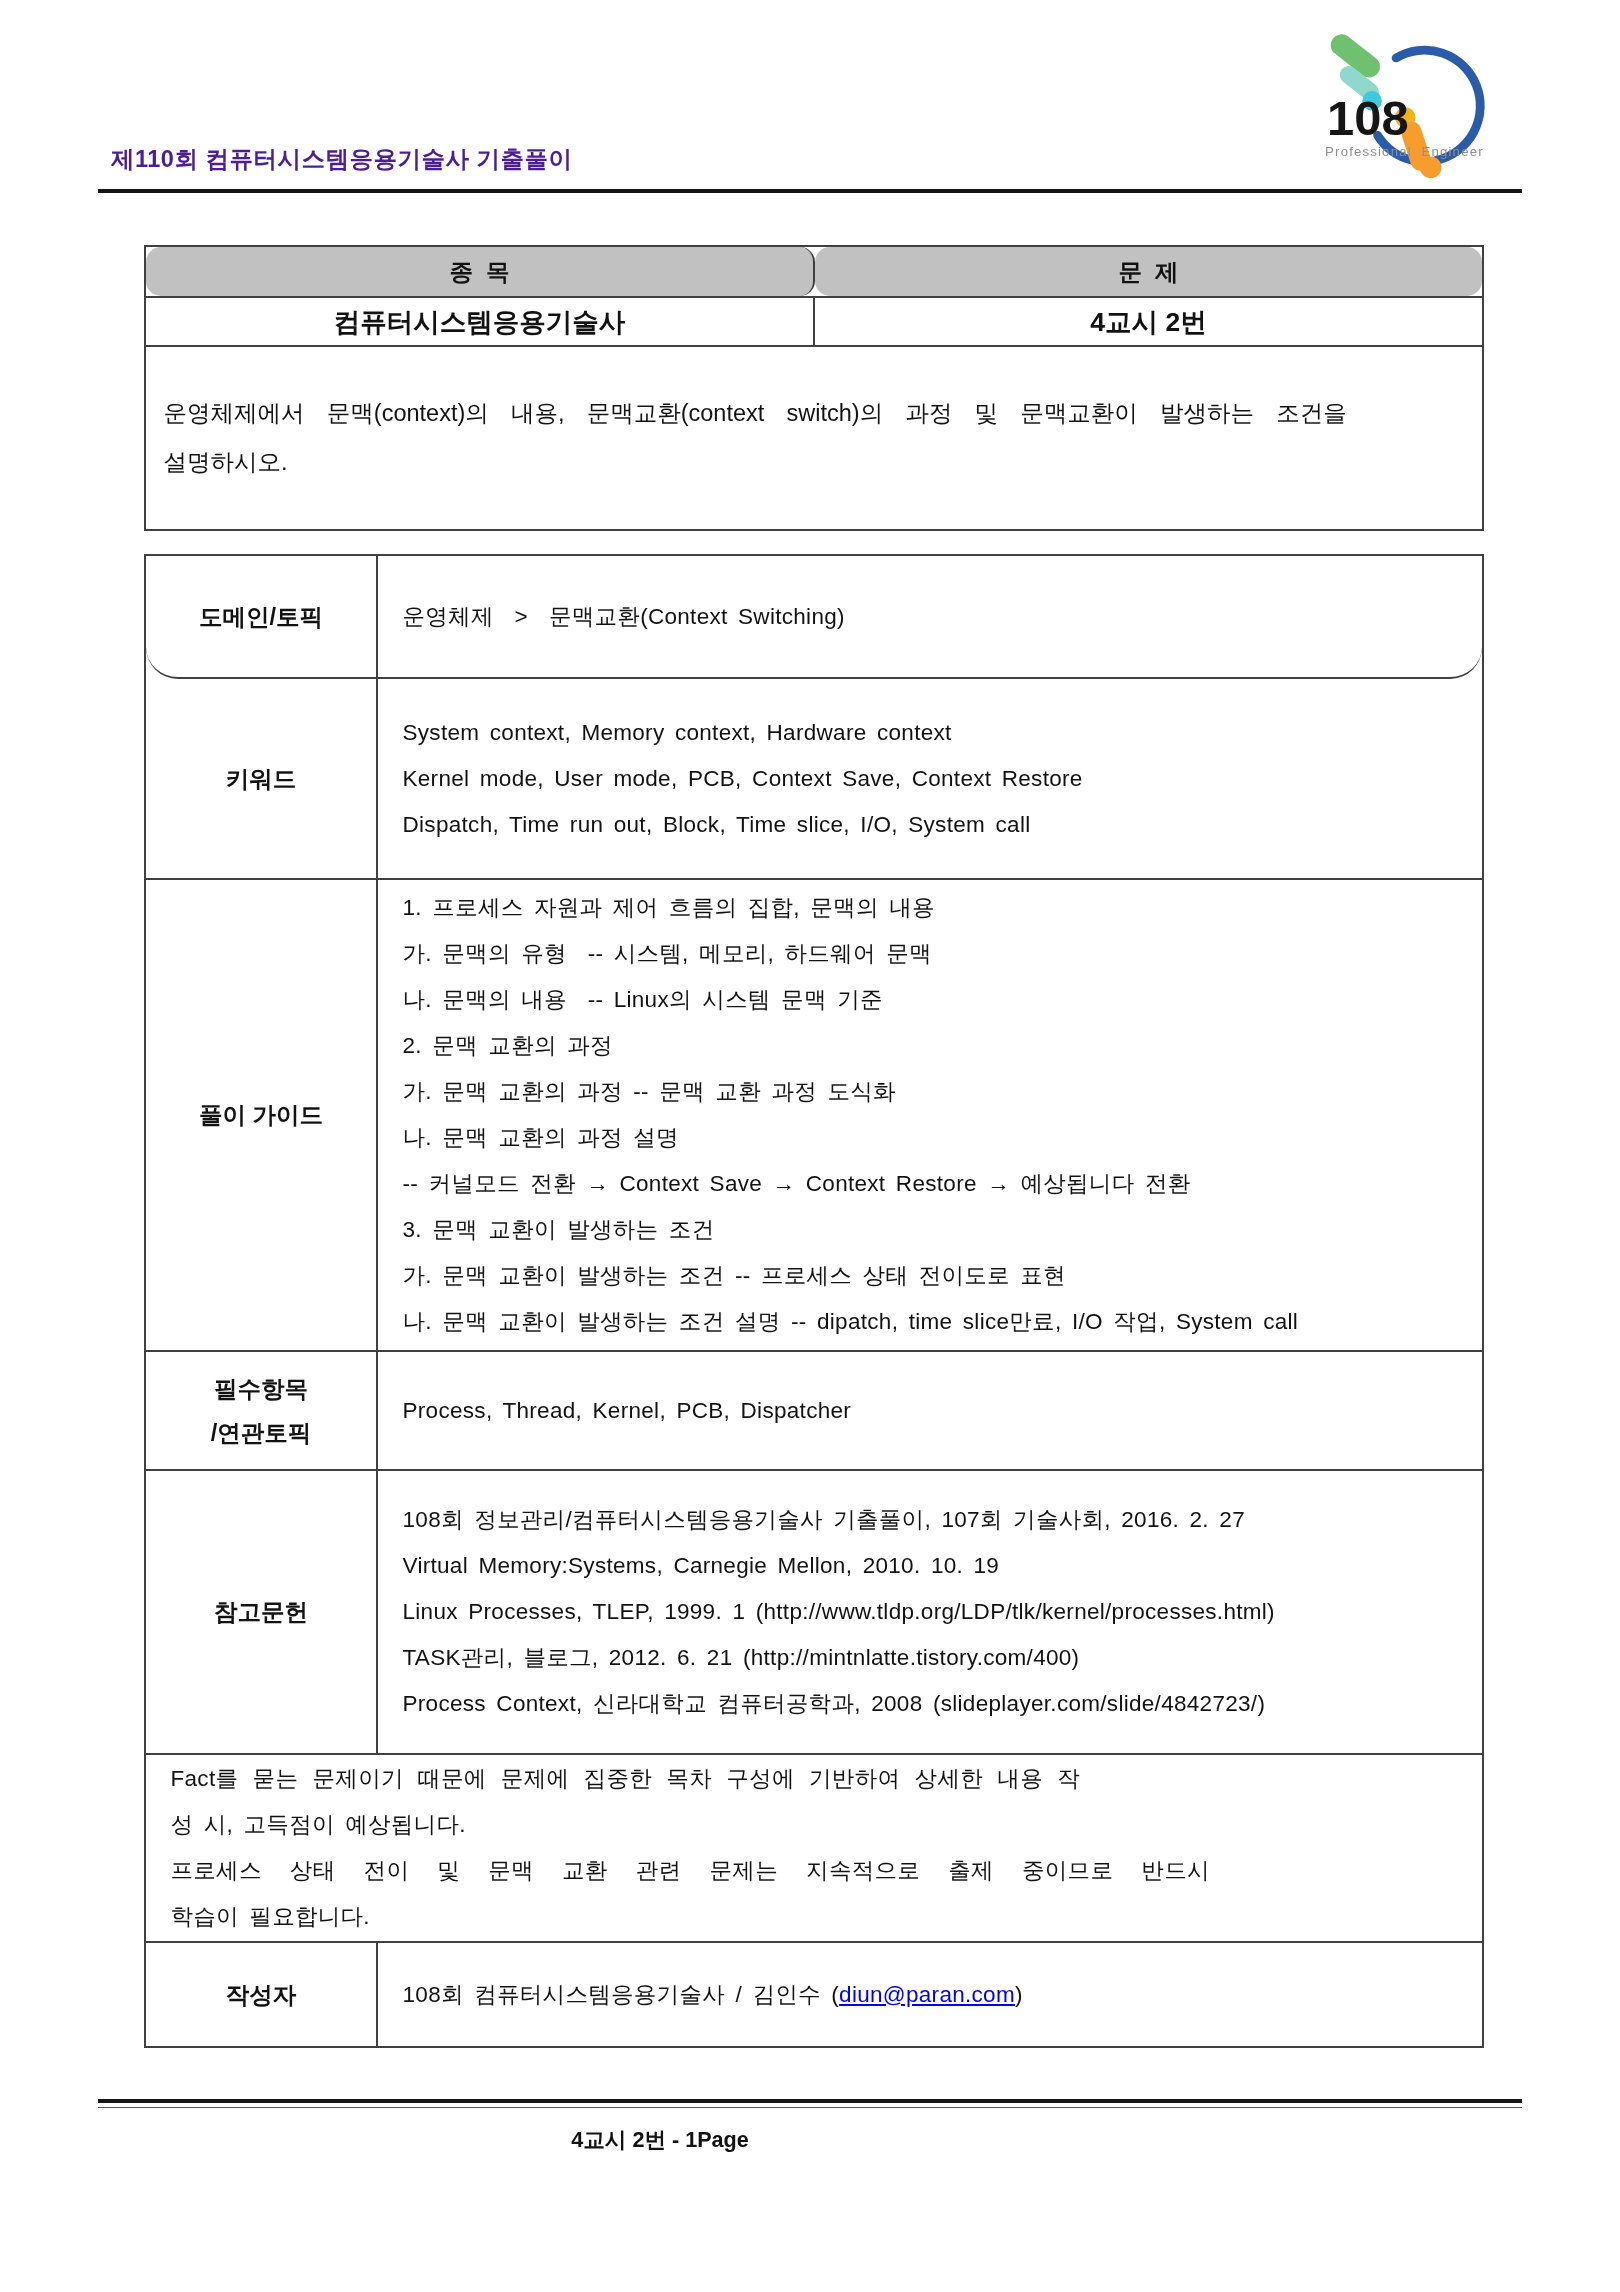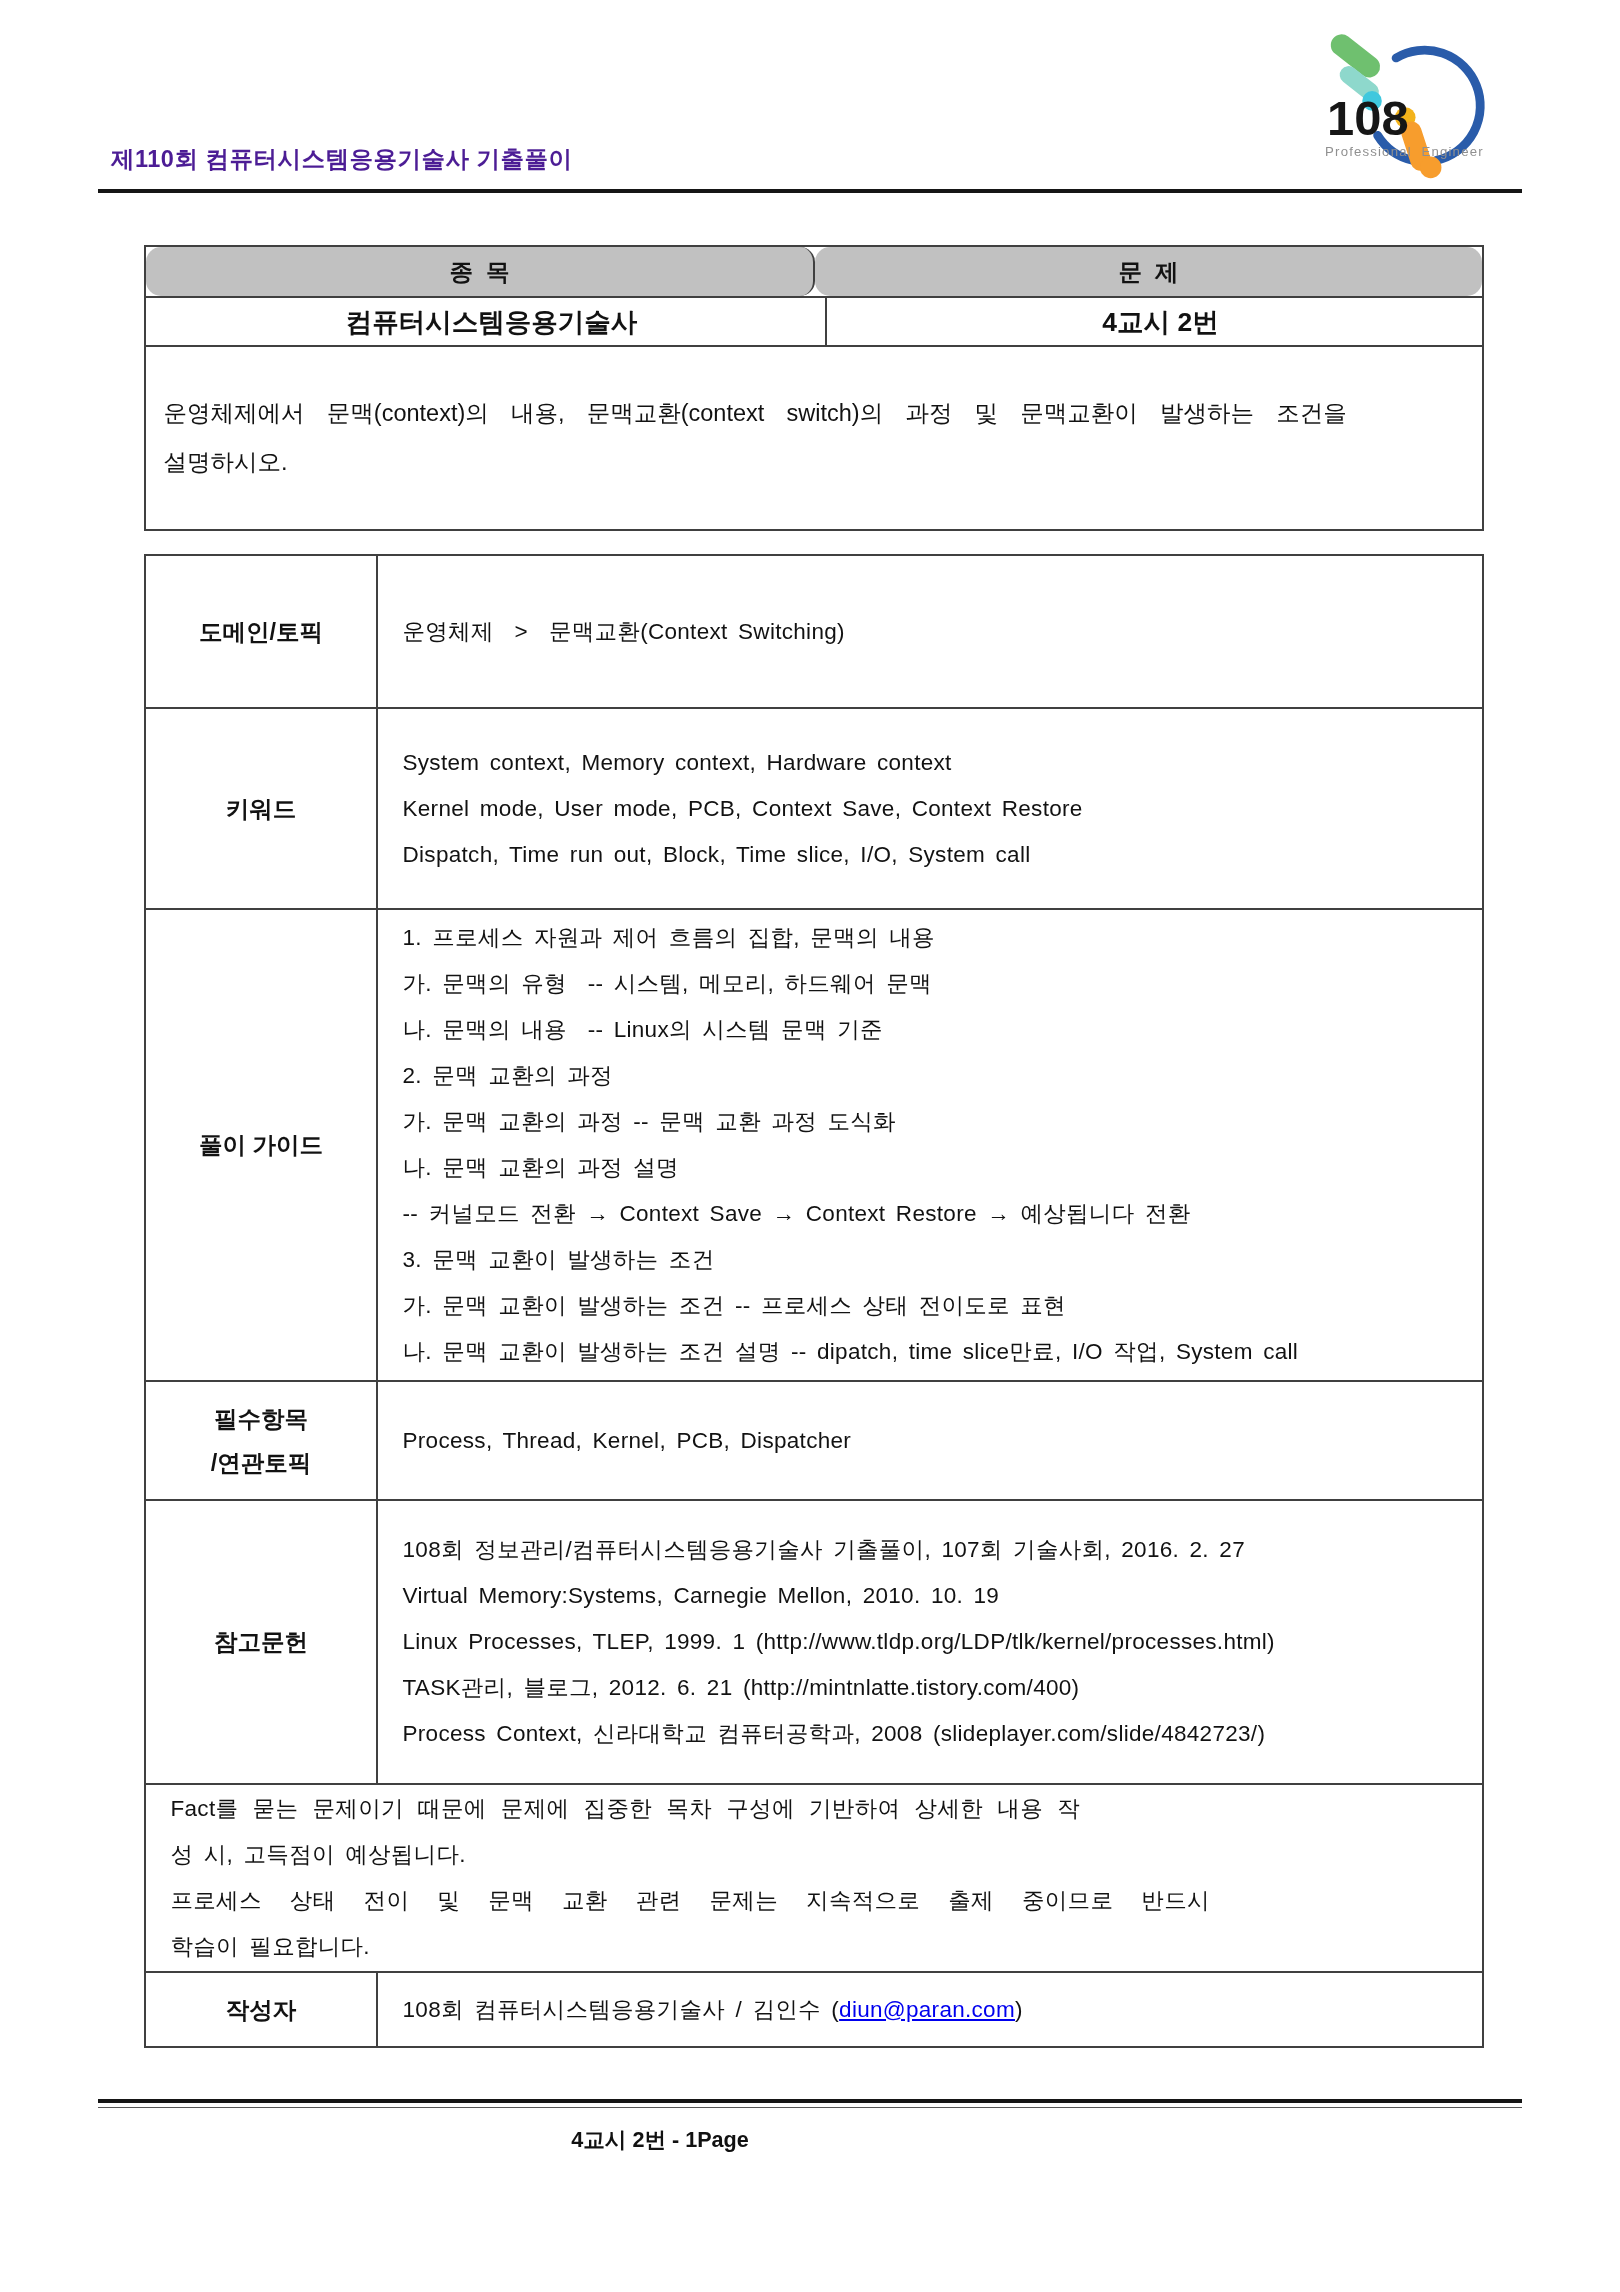--- a/index.html
+++ b/index.html
@@ -33,38 +33,38 @@
   .t1-r2{height:49px;border-bottom:2px solid #404040;}
   .t1-r3{flex:1;}
   .t1-c1{width:669px;border-right:2px solid #404040;box-sizing:border-box;}
   .t1-c2{flex:1;}
   .t1 .hcell{
     background:#c1c1c1;display:flex;align-items:center;justify-content:center;
     font-size:23.5px;font-weight:bold;white-space:pre;border-radius:15px;
   }
   .t1 .vcell{
     display:flex;align-items:center;justify-content:center;
-    font-size:26.5px;font-weight:bold;white-space:pre;margin-left:12px;
+    font-size:26.5px;font-weight:bold;white-space:pre;
   }
   .question-cell{
     display:flex;flex-direction:column;justify-content:center;
     padding-left:17.6px;padding-right:13.7px;
     font-size:23.5px;line-height:49px;white-space:pre;overflow:hidden;
   }
   .q-just{word-spacing:15.7px;}
 
   
   .t2{
     left:144px;top:554px;width:1340px;height:1494px;
     border:2px solid #404040;box-sizing:border-box;
     display:flex;flex-direction:column;
   }
   .t2-row{display:flex;box-sizing:border-box;border-bottom:2px solid #404040;}
   .t2-row:last-child{border-bottom:none;flex:1;}
-  .r-domain{height:153px;}
+  .r-domain{height:123px;border-radius:32px;}
   .r-keywords{height:201px;}
   .r-guide{height:472px;}
   .r-required{height:119px;}
   .r-refs{height:284px;}
   .r-advice{height:188px;}
   .label-cell{
     width:232px;border-right:2px solid #404040;box-sizing:border-box;
     display:flex;flex-direction:column;align-items:center;justify-content:center;
     font-size:23.5px;font-weight:bold;white-space:pre;line-height:44px;
     text-align:center;

